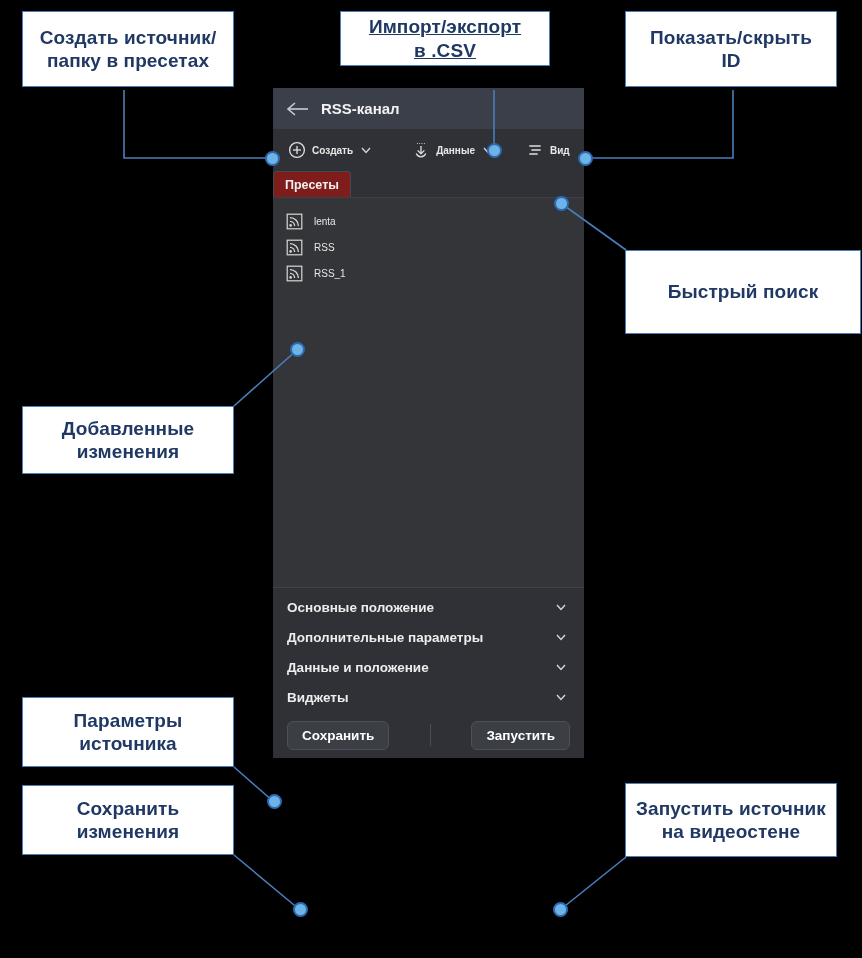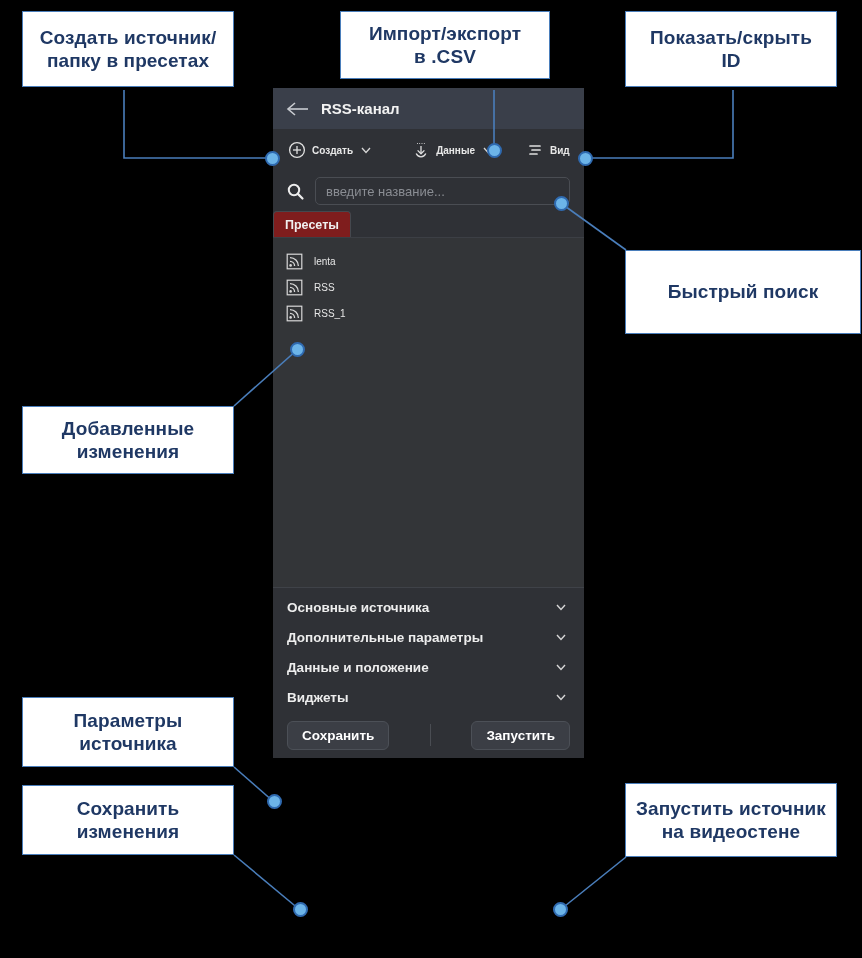--- a/index.html
+++ b/index.html
@@ -289,21 +289,21 @@
   <line x1="300" y1="910" x2="234" y2="855" stroke="#4a7ebb" stroke-width="1.6"></line>
 
   <line x1="560" y1="910" x2="626" y2="857" stroke="#4a7ebb" stroke-width="1.6"></line>
 </svg>
 
 <div class="callout" style="left:22px; top:11px; width:212px; height:76px;">
   <span style="white-space:pre-line;">Создать источник/
 папку в пресетах</span>
 </div>
 
-<div class="callout" style="left:340px; top:11px; width:210px; height:68px;">
+<div class="callout" style="left:340px; top:11px; width:210px; height:55px;text-decoration:underline;">
   <span style="white-space:pre-line;">Импорт/экспорт
 в .CSV</span>
 </div>
 
 <div class="callout" style="left:625px; top:11px; width:212px; height:76px;">
   <span style="white-space:pre-line;">Показать/скрыть
 ID</span>
 </div>
 
 <div class="callout" style="left:625px; top:250px; width:236px; height:84px;">
@@ -395,31 +395,20 @@
               <line x1="4" y1="5" x2="14" y2="5"></line>
               <line x1="6" y1="9" x2="14" y2="9"></line>
               <line x1="4" y1="13" x2="11" y2="13"></line>
             </g>
           </svg>
         </span>
         <span class="tool-label">Вид</span>
       </div>
     </div>
 
-    <div class="search-row">
-      <span class="search-ico">
-        <svg width="19" height="19" viewBox="0 0 19 19">
-          <circle cx="8" cy="8" r="5.2" fill="none" stroke="#ededed" stroke-width="2"></circle>
-          <line x1="11.9" y1="11.9" x2="16.5" y2="16.5" stroke="#ededed" stroke-width="2.2" stroke-linecap="round"></line>
-        </svg>
-      </span>
-      <div class="search-box">
-        <span>введите название...</span>
-      </div>
-    </div>
 
     <div class="tabstrip">
       <div class="tab">
         <span>Пресеты</span>
       </div>
     </div>
 
     <div class="list-area">
 
       <div class="list-item">
@@ -455,21 +444,21 @@
             <path d="M4 4.6 a8.4 8.4 0 0 1 8.4 8.4" fill="none" stroke="#d8d8d8" stroke-width="1.3"></path>
           </svg>
         </span>
         <span class="list-label">RSS_1</span>
       </div>
     </div>
 
     <div class="accordion">
 
       <div class="acc-row">
-        <span class="acc-label">Основные источника</span>
+        <span class="acc-label">Основные положение</span>
         <span class="chev">
           <svg width="14" height="14" viewBox="0 0 14 14">
             <polyline points="3,5 7,9.5 11,5" fill="none" stroke="#d6d6d6" stroke-width="1.4"></polyline>
           </svg>
         </span>
       </div>
 
       <div class="acc-row">
         <span class="acc-label">Дополнительные параметры</span>
         <span class="chev">

